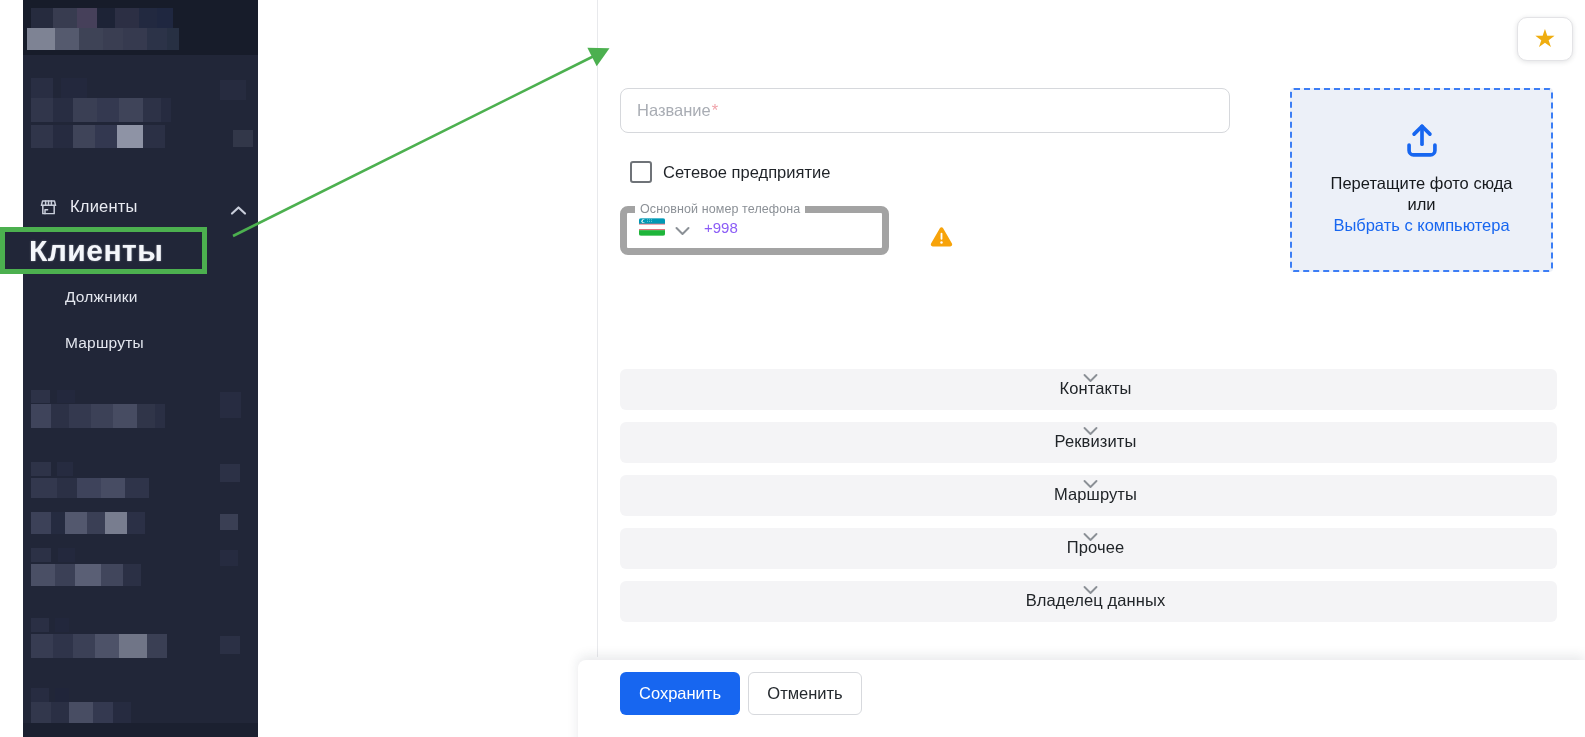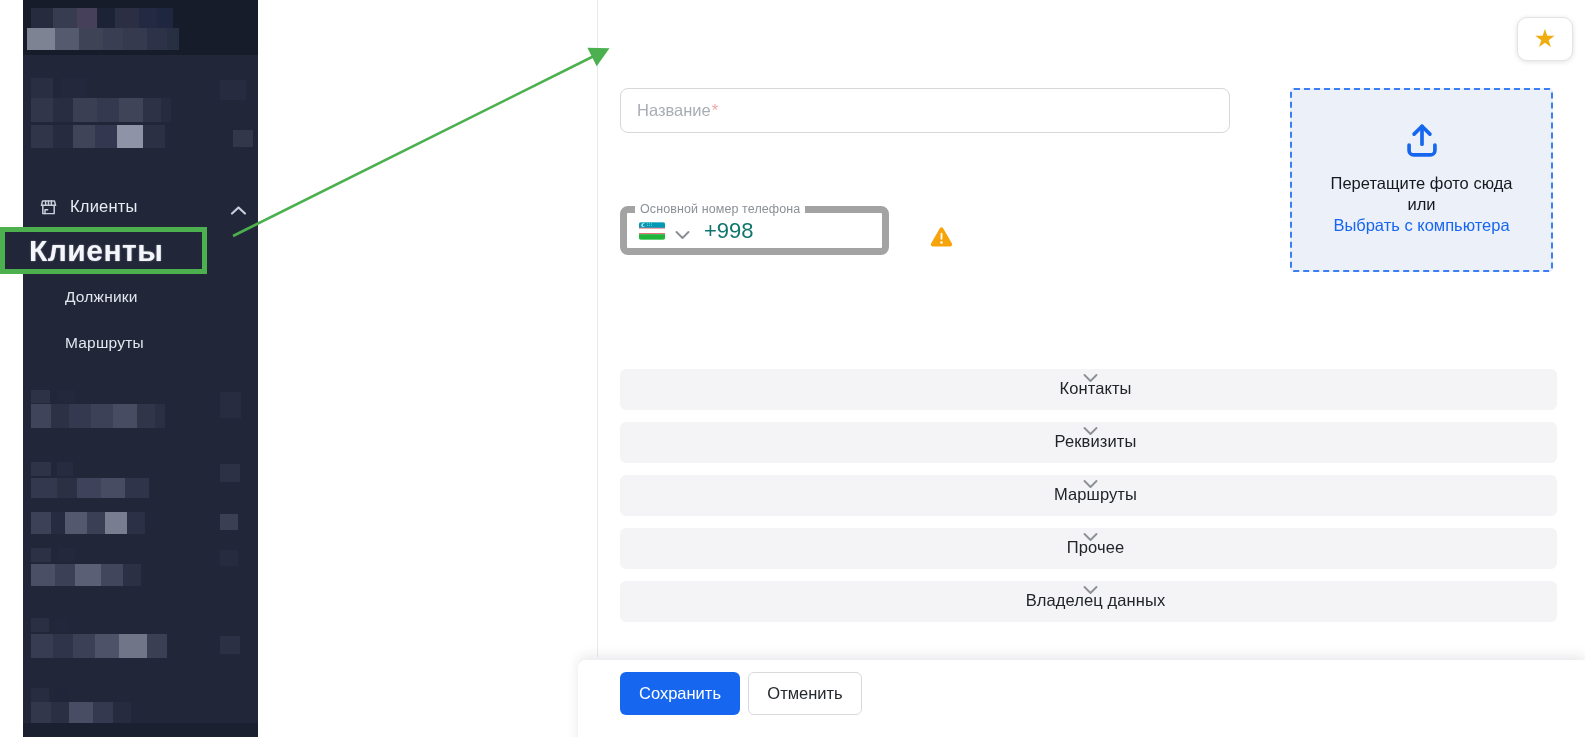--- a/index.html
+++ b/index.html
@@ -83,21 +83,21 @@
   .phone-fieldset {
     position:absolute; left:620px; top:202px; width:269px; height:53px;
     border:7px solid #a3a3a3; border-radius:8px; background:#fff;
   }
   .phone-fieldset legend {
     margin-left:8px; padding:0 5px; font-size:12.5px; color:#8b9096; letter-spacing:.1px;
   }
   .phone-inner { display:flex; align-items:center; padding:2px 0 0 12px; }
   .flag-wrap { width:26px; height:18px; border-radius:2px; overflow:hidden; flex:0 0 auto; cursor:pointer; }
   .phone-chevron { margin-left:10px; width:15px; height:10px; cursor:pointer; }
-  .phone-value { margin-left:14px; font-size:22px; color:#0f766e; }
+  .phone-value { margin-left:14px; font-size:15px; color:#8b5cf6; }
 
   .warning-icon { position:absolute; left:930px; top:226px; width:23px; height:22px; }
 
   .category-field {
     position:absolute; left:620px; top:278px; width:303px; height:45px;
     border:1px solid #d4d7db; border-radius:8px; background:#fff;
     display:flex; align-items:center; padding:0 14px 0 16px; cursor:pointer;
   }
   .category-field .ph { font-size:16.5px; color:#a0a6ad; flex:1; }
   .category-field .cf-chevron { width:16px; height:10px; }
@@ -231,20 +231,24 @@
   </svg>
 
   <div class="panel-divider"></div>
 
 
   <div class="name-field">
     <span class="ph">Название</span>
       <span class="req">*</span>
   </div>
 
+  <div class="checkbox-row">
+    <span class="checkbox-box"></span>
+    <span class="checkbox-label">Сетевое предприятие</span>
+  </div>
 
   <fieldset class="phone-fieldset">
     <legend>Основной номер телефона</legend>
     <div class="phone-inner">
       <span class="flag-wrap">
         <svg viewBox="0 0 27 18" width="26" height="18">
           <rect x="0" y="0" width="27" height="5.7" fill="#0099b5"></rect>
           <rect x="0" y="5.7" width="27" height="0.8" fill="#ce1126"></rect>
           <rect x="0" y="6.5" width="27" height="5" fill="#ffffff"></rect>
           <rect x="0" y="11.5" width="27" height="0.8" fill="#ce1126"></rect>

